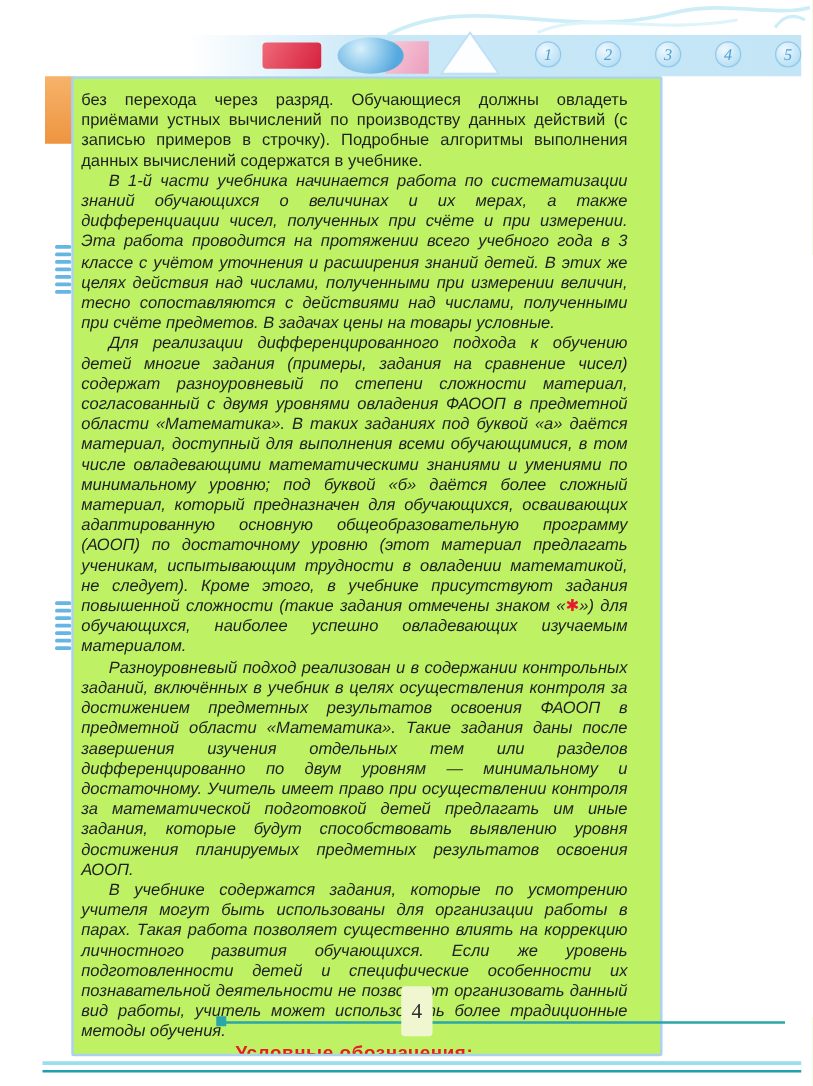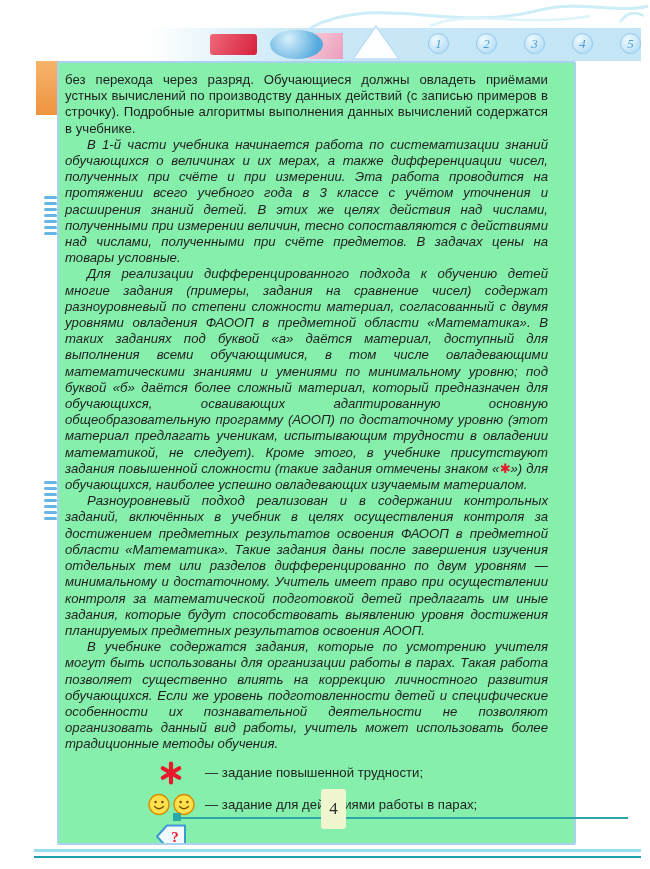--- a/index.html
+++ b/index.html
@@ -29,22 +29,22 @@
         font-style:italic;font-size:13px;display:flex;align-items:center;justify-content:center;}
 
   
   .orange-bar{position:absolute;left:36px;top:61px;width:23px;height:54px;
         background:linear-gradient(180deg,#f6b36b,#ee9440);}
   .dashes{position:absolute;left:44px;display:flex;flex-direction:column;gap:3px;}
   .dashes.g1{top:196px;} .dashes.g2{top:481px;}
   .dash{width:13px;height:3px;background:#66b5e3;border-radius:1.5px;}
 
   
-  .frame{position:absolute;left:57px;top:61px;width:519px;height:784px;
-        border:2px solid #aad2ef;border-radius:2px;box-sizing:border-box;background:#86efac;}
+  .frame{position:absolute;left:57px;top:61px;width:473px;height:784px;
+        border:2px solid #aad2ef;border-radius:2px;box-sizing:border-box;background:#bef264;}
   .content{height:100%;box-sizing:border-box;padding:9px 26px 0 6px;
         display:flex;flex-direction:column;overflow:hidden;}
   .para{margin:0;text-align:justify;font-size:13.2px;line-height:16.2px;color:#1f1f1f;}
   .para.indent{text-indent:22px;font-style:italic;}
 
   
   .legend{margin-top:auto;margin-bottom:44px;}
   .legend-title{text-align:center;color:#e8192c;font-weight:bold;font-size:15px;
         letter-spacing:0.5px;margin-bottom:12px;}
   .legend-row{display:flex;align-items:center;margin:8px 0 8px 78px;
@@ -110,20 +110,21 @@
   <div class="frame">
     <div class="content">
       <div id="paragraphs">
           <p class="para"><span>без перехода через разряд. Обучающиеся должны овладеть приёмами устных вычислений по производству данных действий (с записью примеров в строчку). Подробные алгоритмы выполнения данных вычислений содержатся в учебнике.</span></p>
           <p class="para indent"><span>В 1-й части учебника начинается работа по систематизации знаний обучающихся о величинах и их мерах, а также дифференциации чисел, полученных при счёте и при измерении. Эта работа проводится на протяжении всего учебного года в 3 классе с учётом уточнения и расширения знаний детей. В этих же целях действия над числами, полученными при измерении величин, тесно сопоставляются с действиями над числами, полученными при счёте предметов. В задачах цены на товары условные.</span></p>
           <p class="para indent"><span>Для реализации дифференцированного подхода к обучению детей многие задания (примеры, задания на сравнение чисел) содержат разноуровневый по степени сложности материал, согласованный с двумя уровнями овладения ФАООП в предметной области «Математика». В таких заданиях под буквой «а» даётся материал, доступный для выполнения всеми обучающимися, в том числе овладевающими математическими знаниями и умениями по минимальному уровню; под буквой «б» даётся более сложный материал, который предназначен для обучающихся, осваивающих адаптированную основную общеобразовательную программу (АООП) по достаточному уровню (этот материал предлагать ученикам, испытывающим трудности в овладении математикой, не следует). Кроме этого, в учебнике присутствуют задания повышенной сложности (такие задания отмечены знаком «</span><span style="color: rgb(232, 25, 44);">✱</span><span>») для обучающихся, наиболее успешно овладевающих изучаемым материалом.</span></p>
           <p class="para indent"><span>Разноуровневый подход реализован и в содержании контрольных заданий, включённых в учебник в целях осуществления контроля за достижением предметных результатов освоения ФАООП в предметной области «Математика». Такие задания даны после завершения изучения отдельных тем или разделов дифференцированно по двум уровням — минимальному и достаточному. Учитель имеет право при осуществлении контроля за математической подготовкой детей предлагать им иные задания, которые будут способствовать выявлению уровня достижения планируемых предметных результатов освоения АООП.</span></p>
           <p class="para indent"><span>В учебнике содержатся задания, которые по усмотрению учителя могут быть использованы для организации работы в парах. Такая работа позволяет существенно влиять на коррекцию личностного развития обучающихся. Если же уровень подготовленности детей и специфические особенности их познавательной деятельности не позволяют организовать данный вид работы, учитель может использовать более традиционные методы обучения.</span></p>
         </div>
       <div class="legend">
+        <div class="legend-title">Условные обозначения:</div>
         <div id="legend-items">
             <div class="legend-row">
               <span class="legend-icon">
                 <svg width="24" height="24" viewBox="0 0 24 24">
                   <g stroke="#e8192c" stroke-width="4.2" stroke-linecap="round">
                     <line x1="12" y1="2.5" x2="12" y2="21.5"></line>
                     <line x1="3.8" y1="7.2" x2="20.2" y2="16.8"></line>
                     <line x1="20.2" y1="7.2" x2="3.8" y2="16.8"></line>
                   </g>
                 </svg>

